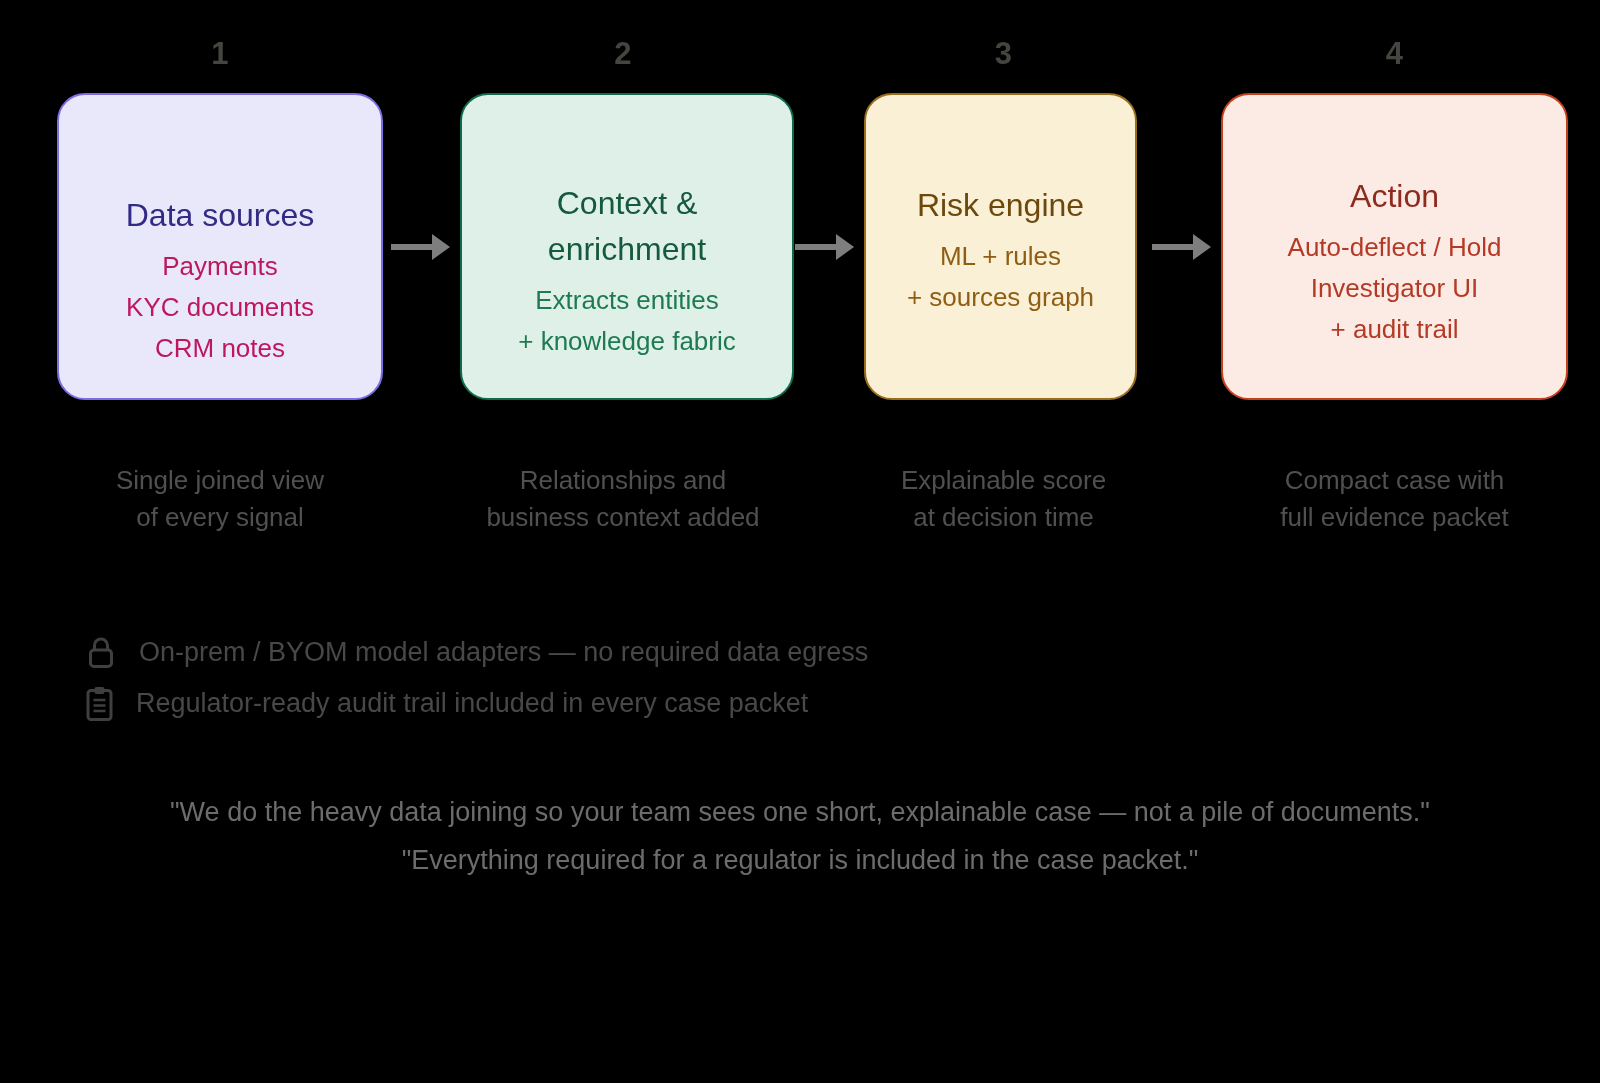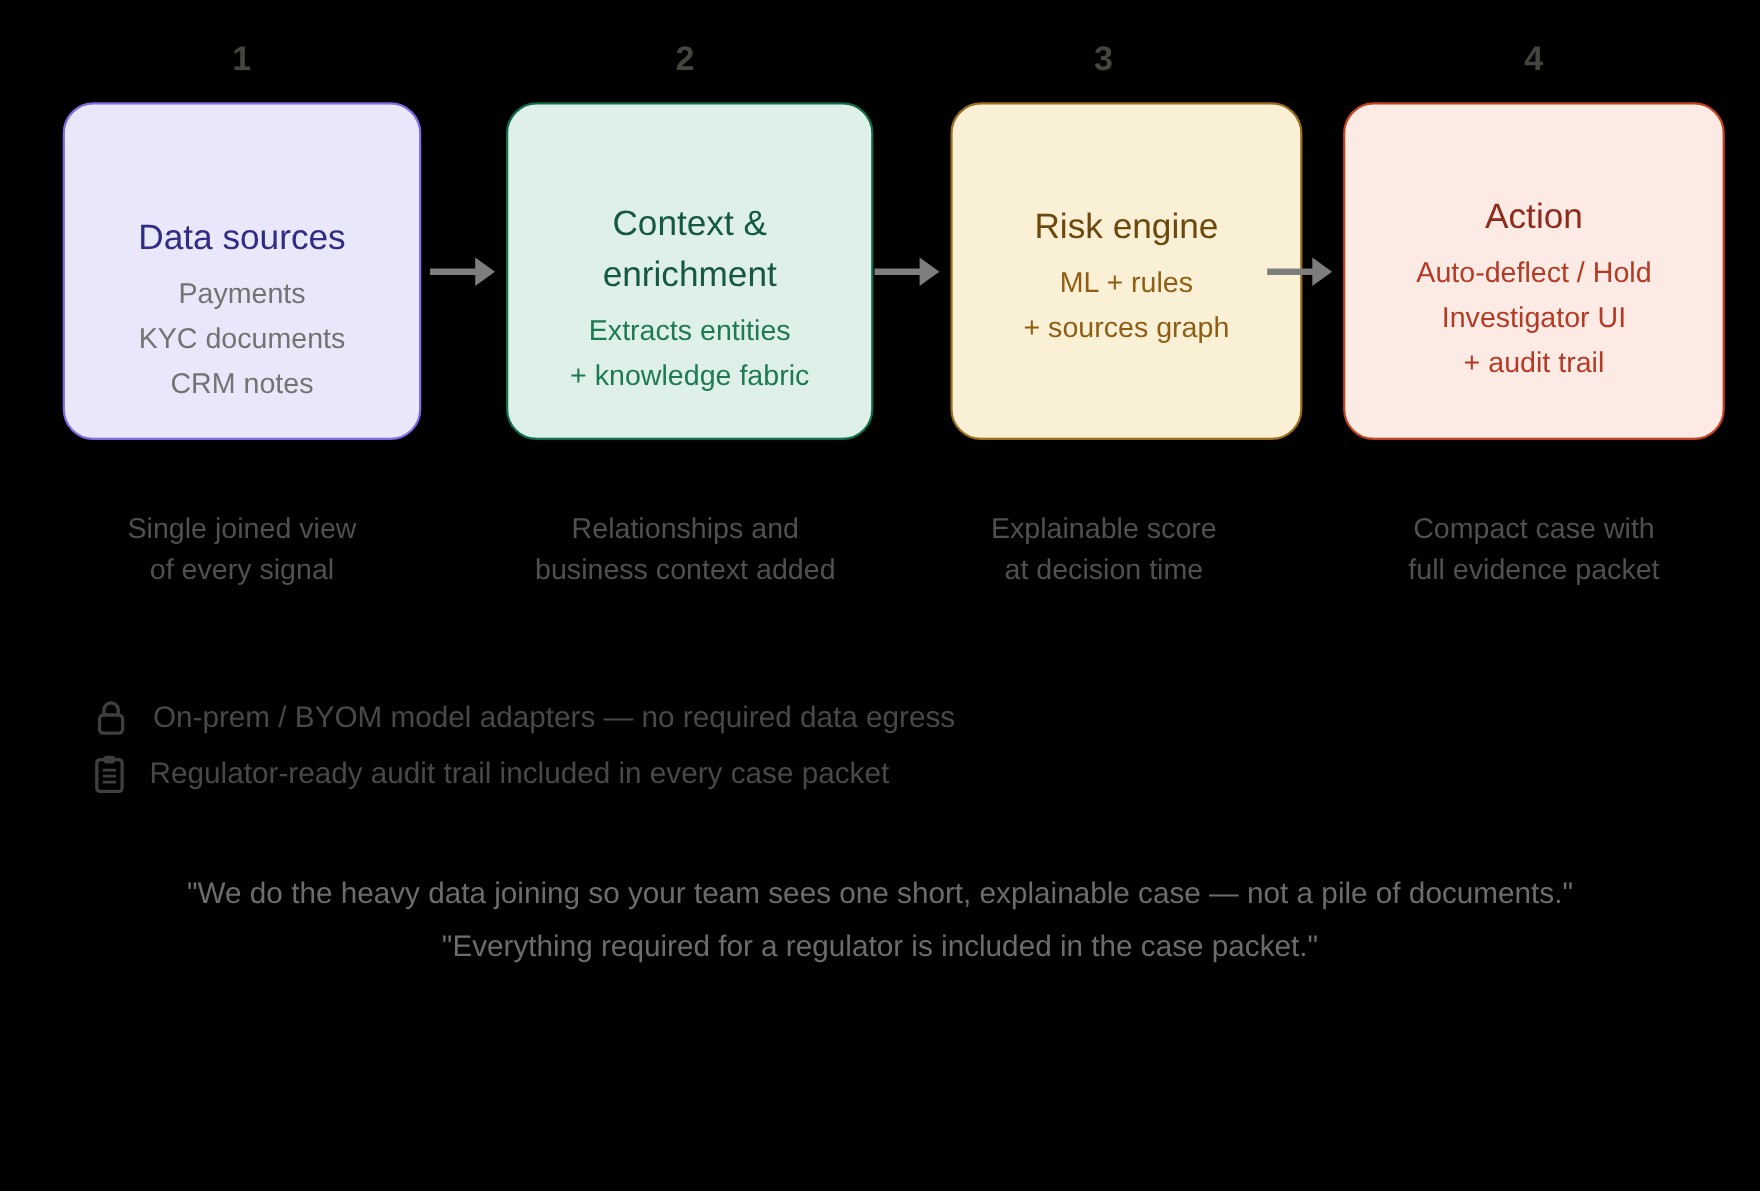--- a/index.html
+++ b/index.html
@@ -10,21 +10,21 @@
   .num{position:absolute;top:36px;font-size:31px;font-weight:600;text-align:center;letter-spacing:.5px;}
   .n1{left:57px;width:326px;} .n2{left:460px;width:326px;}
   .n3{left:864px;width:279px;} .n4{left:1221px;width:347px;}
 
   
   .card{position:absolute;top:93px;height:307px;border:2.5px solid;border-radius:28px;
         box-sizing:border-box;display:flex;flex-direction:column;align-items:center;
         justify-content:center;text-align:center;}
   .c1{left:57px;width:326px;padding-top:68px;}
   .c2{left:460px;width:334px;padding-top:48px;}
-  .c3{left:864px;width:320px;padding-top:6px;}
+  .c3{left:864px;width:273px;padding-top:6px;}
   .c4{left:1221px;width:347px;padding-top:30px;}
   .card .title{font-size:32px;line-height:46px;}
   .card .body{font-size:26px;line-height:41px;margin-top:8px;}
 
   
   .arrow{position:absolute;top:229px;}
   .a1{left:389px;} .a2{left:793px;} .a3{left:1150px;}
 
   
   .cap{position:absolute;top:462px;font-size:26px;line-height:37px;text-align:center;}
@@ -48,21 +48,21 @@
 
   <div class="num n1" style="color: rgb(69, 69, 63);">1</div>
   <div class="num n2" style="color: rgb(69, 69, 63);">2</div>
   <div class="num n3" style="color: rgb(69, 69, 63);">3</div>
   <div class="num n4" style="color: rgb(69, 69, 63);">4</div>
 
   <div class="card c1" style="background-color: rgb(233, 231, 250); border-color: rgb(123, 108, 228);">
     <div class="title" style="color: rgb(50, 43, 133);">
       <div>Data sources</div>
     </div>
-    <div class="body" style="color: #737373;">
+    <div class="body" style="color: #be185d;">
       <div>Payments</div>
       <div>KYC documents</div>
       <div>CRM notes</div>
     </div>
   </div>
 
   <div class="card c2" style="background-color: rgb(223, 240, 233); border-color: rgb(15, 107, 74);">
     <div class="title" style="color: rgb(21, 90, 62);">
       <div>Context &amp;</div>
       <div>enrichment</div>

